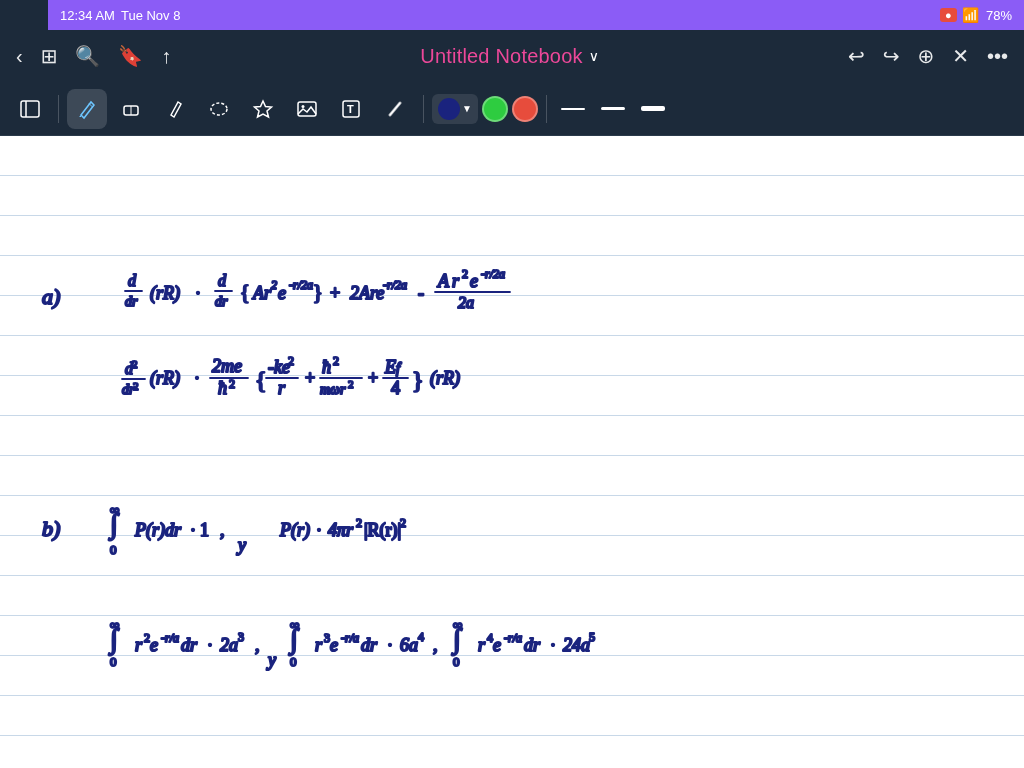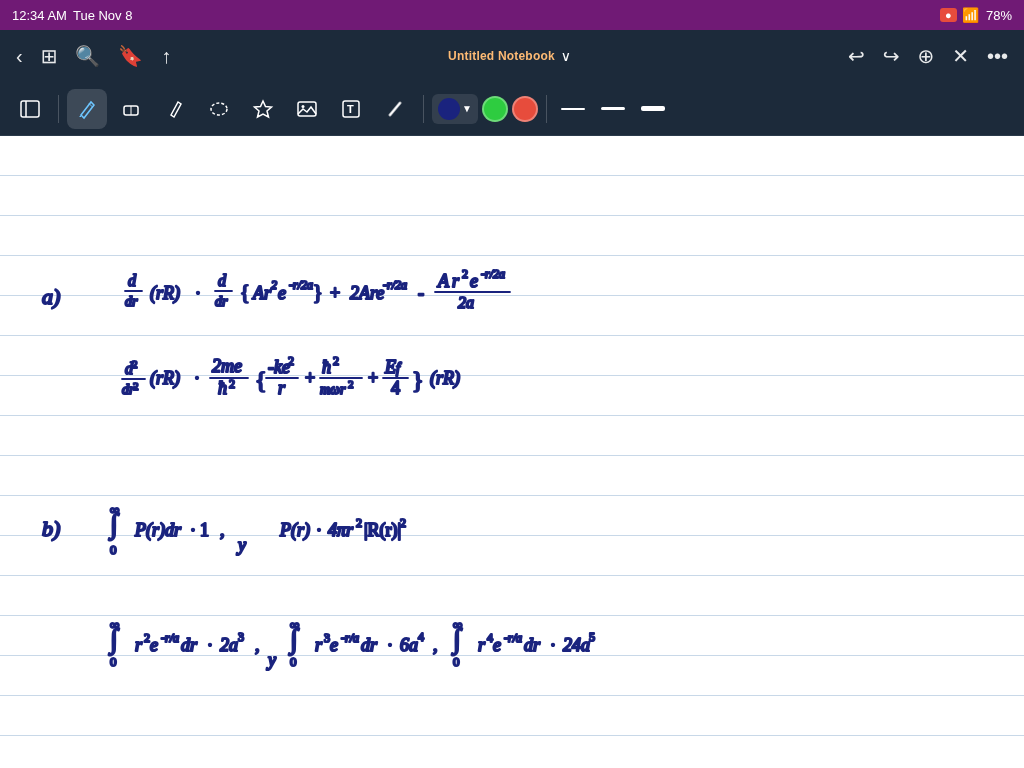--- a/index.html
+++ b/index.html
@@ -1,28 +1,29 @@
 <!DOCTYPE html>
 <html><head>
   <meta charset="utf-8">
   <style>
     * { margin: 0; padding: 0; box-sizing: border-box; }
     body { width: 1024px; height: 768px; overflow: hidden; background: #1c2a3a; font-family: -apple-system, sans-serif; }
 
     
     #status-bar {
       height: 30px;
-      background: #701a75;
+      background: #8b5cf6;
       display: flex;
       align-items: center;
       justify-content: space-between;
       padding: 0 12px;
       color: white;
       font-size: 13px;
       font-weight: 500;
+      margin-left: 48px;
     }
     .status-left { display: flex; gap: 6px; align-items: center; }
     .status-right { display: flex; gap: 6px; align-items: center; }
     .battery-icon {
       background: #e74c3c;
       color: white;
       border-radius: 3px;
       padding: 1px 5px;
       font-size: 11px;
       font-weight: bold;
@@ -36,23 +37,23 @@
       display: flex;
       align-items: center;
       justify-content: space-between;
       padding: 0 16px;
     }
     .title-bar-left { display: flex; gap: 18px; align-items: center; }
     .title-bar-center { display: flex; align-items: center; gap: 6px; }
     .title-bar-right { display: flex; gap: 18px; align-items: center; }
     .tb-icon { color: white; font-size: 20px; cursor: pointer; opacity: 0.9; }
     .title-text {
-      color: #fdba74;
-      font-size: 12px;
-      font-weight: 700;
+      color: #ec4899;
+      font-size: 20px;
+      font-weight: 400;
       letter-spacing: 0.2px;
     }
     .chevron-down { color: white; font-size: 14px; }
 
     
     #toolbar {
       height: 54px;
       background: #1c2a3a;
       display: flex;
       align-items: center;

